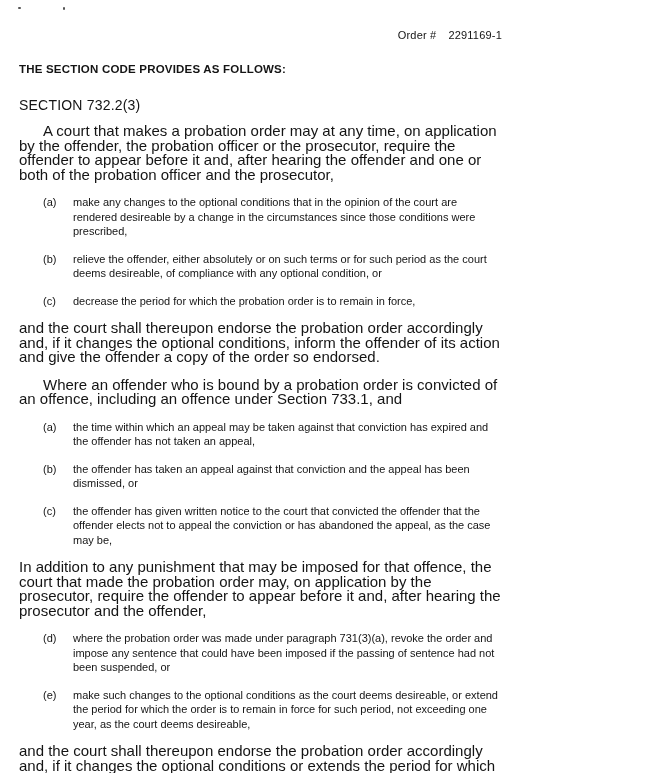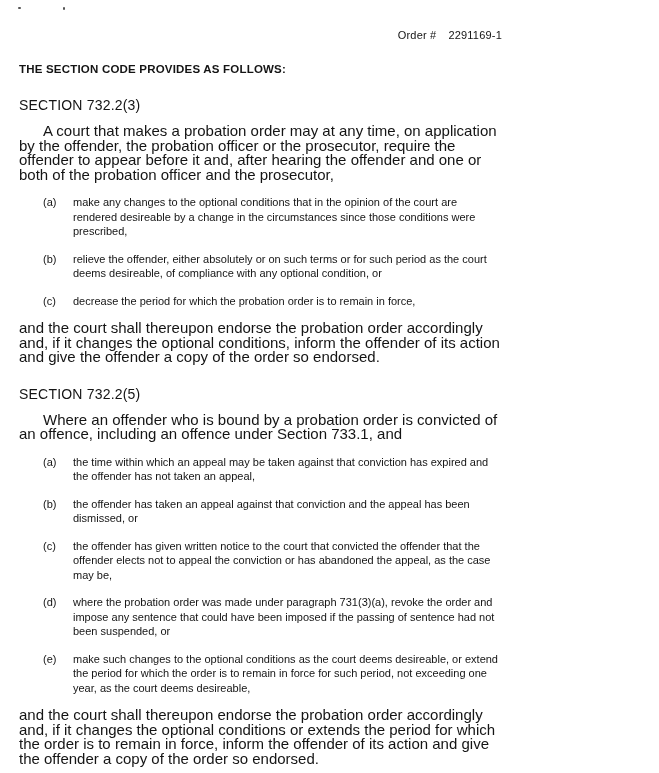--- a/index.html
+++ b/index.html
@@ -100,34 +100,34 @@
       </div>
       <div class="list-item">
         <span class="item-label">(b)</span>
         <div class="item-text">relieve the offender, either absolutely or on such terms or for such period as the court deems desireable, of compliance with any optional condition, or</div>
       </div>
       <div class="list-item">
         <span class="item-label">(c)</span>
         <div class="item-text">decrease the period for which the probation order is to remain in force,</div>
       </div>
       <p class="para">and the court shall thereupon endorse the probation order accordingly and, if it changes the optional conditions, inform the offender of its action and give the offender a copy of the order so endorsed.</p>
-      <div class="section-heading">SECTION 732.2(5)</div>
       <p class="para indent">Where an offender who is bound by a probation order is convicted of an offence, including an offence under Section 733.1, and</p>
       <div class="list-item">
         <span class="item-label">(a)</span>
         <div class="item-text">the time within which an appeal may be taken against that conviction has expired and the offender has not taken an appeal,</div>
       </div>
       <div class="list-item">
         <span class="item-label">(b)</span>
         <div class="item-text">the offender has taken an appeal against that conviction and the appeal has been dismissed, or</div>
       </div>
       <div class="list-item">
         <span class="item-label">(c)</span>
         <div class="item-text">the offender has given written notice to the court that convicted the offender that the offender elects not to appeal the conviction or has abandoned the appeal, as the case may be,</div>
       </div>
+      <p class="para">In addition to any punishment that may be imposed for that offence, the court that made the probation order may, on application by the prosecutor, require the offender to appear before it and, after hearing the prosecutor and the offender,</p>
       <div class="list-item">
         <span class="item-label">(d)</span>
         <div class="item-text">where the probation order was made under paragraph 731(3)(a), revoke the order and impose any sentence that could have been imposed if the passing of sentence had not been suspended, or</div>
       </div>
       <div class="list-item">
         <span class="item-label">(e)</span>
         <div class="item-text">make such changes to the optional conditions as the court deems desireable, or extend the period for which the order is to remain in force for such period, not exceeding one year, as the court deems desireable,</div>
       </div>
       <p class="para">and the court shall thereupon endorse the probation order accordingly and, if it changes the optional conditions or extends the period for which the order is to remain in force, inform the offender of its action and give the offender a copy of the order so endorsed.</p>
       <div class="section-heading">SECTION 951.5</div>

